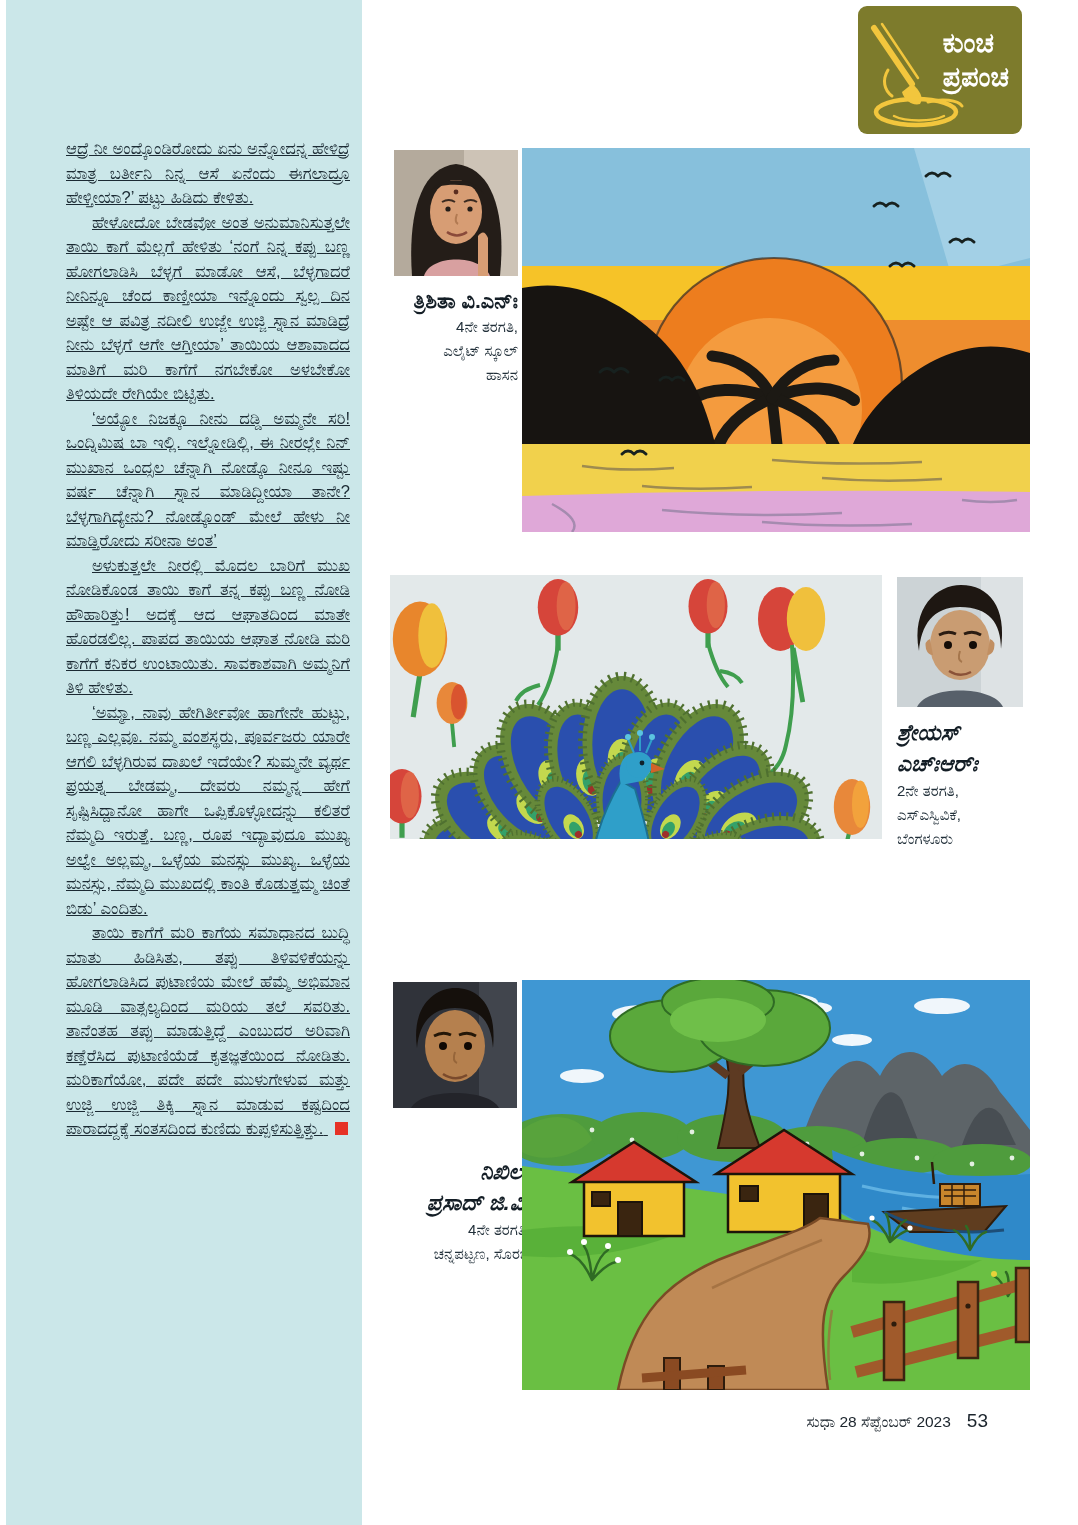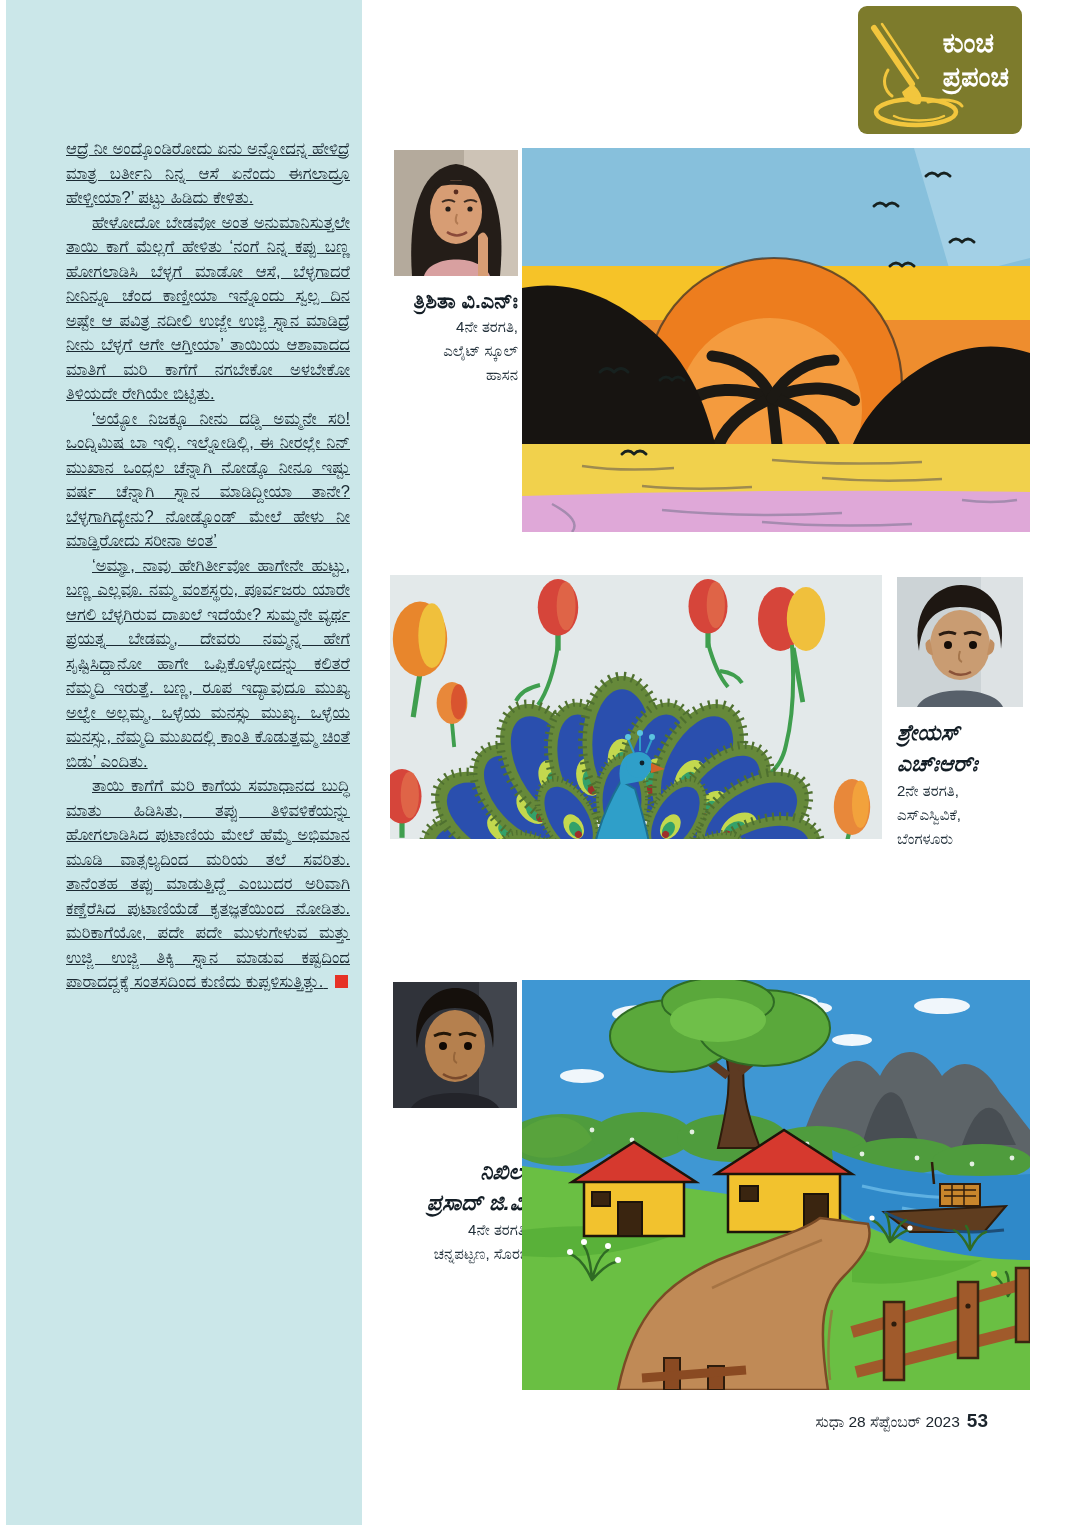--- a/index.html
+++ b/index.html
@@ -26,33 +26,34 @@
   .caption-right{position:absolute;text-align:right;color:#1b2a33;}
   .caption-left{position:absolute;text-align:left;color:#1b2a33;}
   .cap-name{font-weight:700;font-size:21px;line-height:29px;color:#141e26;}
   .cap-name-lg{font-weight:700;font-size:22px;line-height:31px;color:#141e26;font-style:italic;}
   .cap-detail{font-size:15px;line-height:24px;color:#22303a;}
 
   .artwork{position:absolute;overflow:hidden;}
   .artwork svg{display:block;}
 
   .footer{position:absolute;left:0;top:1410px;width:988px;text-align:right;color:#1b242c;font-size:15.5px;}
-  .footer .pageno{font-weight:700;font-size:19px;margin-left:7px;}
+  .footer .pageno{font-weight:400;font-size:19px;margin-left:16px;}
 </style>
 </head>
 <body>
 
 <div class="page">
 
   <div class="story-col"></div>
 
   <div class="article">
     <p class="first">ಆದ್ರೆ ನೀ ಅಂದ್ಕೊಂಡಿರೋದು ಏನು ಅನ್ನೋದನ್ನ ಹೇಳಿದ್ರೆ ಮಾತ್ರ ಬರ್ತೀನಿ ನಿನ್ನ ಆಸೆ ಏನೆಂದು ಈಗಲಾದ್ರೂ ಹೇಳ್ತೀಯಾ?’ ಪಟ್ಟು ಹಿಡಿದು ಕೇಳಿತು.</p>
     <p>ಹೇಳೋದೋ ಬೇಡವೋ ಅಂತ ಅನುಮಾನಿಸುತ್ತಲೇ ತಾಯಿ ಕಾಗೆ ಮೆಲ್ಲಗೆ ಹೇಳಿತು ‘ನಂಗೆ ನಿನ್ನ ಕಪ್ಪು ಬಣ್ಣ ಹೋಗಲಾಡಿಸಿ ಬೆಳ್ಳಗೆ ಮಾಡೋ ಆಸೆ, ಬೆಳ್ಳಗಾದರೆ ನೀನಿನ್ನೂ ಚೆಂದ ಕಾಣ್ತೀಯಾ ಇನ್ನೊಂದು ಸ್ವಲ್ಪ ದಿನ ಅಷ್ಟೇ ಆ ಪವಿತ್ರ ನದೀಲಿ ಉಜ್ಜೇ ಉಜ್ಜಿ ಸ್ನಾನ ಮಾಡಿದ್ರೆ ನೀನು ಬೆಳ್ಳಗೆ ಆಗೇ ಆಗ್ತೀಯಾ’ ತಾಯಿಯ ಆಶಾವಾದದ ಮಾತಿಗೆ ಮರಿ ಕಾಗೆಗೆ ನಗಬೇಕೋ ಅಳಬೇಕೋ ತಿಳಿಯದೇ ರೇಗಿಯೇ ಬಿಟ್ಟಿತು.</p>
     <p>‘ಅಯ್ಯೋ ನಿಜಕ್ಕೂ ನೀನು ದಡ್ಡಿ ಅಮ್ಮನೇ ಸರಿ! ಒಂದ್ನಿಮಿಷ ಬಾ ಇಲ್ಲಿ. ಇಲ್ನೋಡಿಲ್ಲಿ, ಈ ನೀರಲ್ಲೇ ನಿನ್ ಮುಖಾನ ಒಂದ್ಸಲ ಚೆನ್ನಾಗಿ ನೋಡ್ಕೊ ನೀನೂ ಇಷ್ಟು ವರ್ಷ ಚೆನ್ನಾಗಿ ಸ್ನಾನ ಮಾಡಿದ್ದೀಯಾ ತಾನೇ? ಬೆಳ್ಳಗಾಗಿದ್ಯೇನು? ನೋಡ್ಕೊಂಡ್ ಮೇಲೆ ಹೇಳು ನೀ ಮಾಡ್ತಿರೋದು ಸರೀನಾ ಅಂತ’</p>
+    <p>ಅಳುಕುತ್ತಲೇ ನೀರಲ್ಲಿ ಮೊದಲ ಬಾರಿಗೆ ಮುಖ ನೋಡಿಕೊಂಡ ತಾಯಿ ಕಾಗೆ ತನ್ನ ಕಪ್ಪು ಬಣ್ಣ ನೋಡಿ ಹೌಹಾರಿತ್ತು! ಅದಕ್ಕೆ ಆದ ಆಘಾತದಿಂದ ಮಾತೇ ಹೊರಡಲಿಲ್ಲ. ಪಾಪದ ತಾಯಿಯ ಆಘಾತ ನೋಡಿ ಮರಿ ಕಾಗೆಗೆ ಕನಿಕರ ಉಂಟಾಯಿತು. ಸಾವಕಾಶವಾಗಿ ಅಮ್ಮನಿಗೆ ತಿಳಿ ಹೇಳಿತು.</p>
     <p>‘ಅಮ್ಮಾ, ನಾವು ಹೇಗಿರ್ತೀವೋ ಹಾಗೇನೇ ಹುಟ್ಟು, ಬಣ್ಣ ಎಲ್ಲವೂ. ನಮ್ಮ ವಂಶಸ್ಥರು, ಪೂರ್ವಜರು ಯಾರೇ ಆಗಲಿ ಬೆಳ್ಳಗಿರುವ ದಾಖಲೆ ಇದೆಯೇ? ಸುಮ್ಮನೇ ವ್ಯರ್ಥ ಪ್ರಯತ್ನ ಬೇಡಮ್ಮ, ದೇವರು ನಮ್ಮನ್ನ ಹೇಗೆ ಸೃಷ್ಟಿಸಿದ್ದಾನೋ ಹಾಗೇ ಒಪ್ಪಿಕೊಳ್ಳೋದನ್ನು ಕಲಿತರೆ ನೆಮ್ಮದಿ ಇರುತ್ತೆ. ಬಣ್ಣ, ರೂಪ ಇದ್ಯಾವುದೂ ಮುಖ್ಯ ಅಲ್ವೇ ಅಲ್ಲಮ್ಮ, ಒಳ್ಳೆಯ ಮನಸ್ಸು ಮುಖ್ಯ. ಒಳ್ಳೆಯ ಮನಸ್ಸು, ನೆಮ್ಮದಿ ಮುಖದಲ್ಲಿ ಕಾಂತಿ ಕೊಡುತ್ತಮ್ಮ ಚಿಂತೆ ಬಿಡು’ ಎಂದಿತು.</p>
     <p>
       <span>ತಾಯಿ ಕಾಗೆಗೆ ಮರಿ ಕಾಗೆಯ ಸಮಾಧಾನದ ಬುದ್ಧಿ ಮಾತು ಹಿಡಿಸಿತು, ತಪ್ಪು ತಿಳಿವಳಿಕೆಯನ್ನು ಹೋಗಲಾಡಿಸಿದ ಪುಟಾಣಿಯ ಮೇಲೆ ಹೆಮ್ಮೆ ಅಭಿಮಾನ ಮೂಡಿ ವಾತ್ಸಲ್ಯದಿಂದ ಮರಿಯ ತಲೆ ಸವರಿತು. ತಾನೆಂತಹ ತಪ್ಪು ಮಾಡುತ್ತಿದ್ದೆ ಎಂಬುದರ ಅರಿವಾಗಿ ಕಣ್ತೆರೆಸಿದ ಪುಟಾಣಿಯೆಡೆ ಕೃತಜ್ಞತೆಯಿಂದ ನೋಡಿತು. ಮರಿಕಾಗೆಯೋ, ಪದೇ ಪದೇ ಮುಳುಗೇಳುವ ಮತ್ತು ಉಜ್ಜಿ ಉಜ್ಜಿ ತಿಕ್ಕಿ ಸ್ನಾನ ಮಾಡುವ ಕಷ್ಟದಿಂದ ಪಾರಾದದ್ದಕ್ಕೆ ಸಂತಸದಿಂದ ಕುಣಿದು ಕುಪ್ಪಳಿಸುತ್ತಿತ್ತು.</span>
       <span class="endmark"></span>
     </p>
   </div>
 
   <div class="badge">
     <svg width="164" height="128" viewBox="0 0 164 128">
       <g fill="none" stroke="#f2c63d" stroke-linecap="round">

